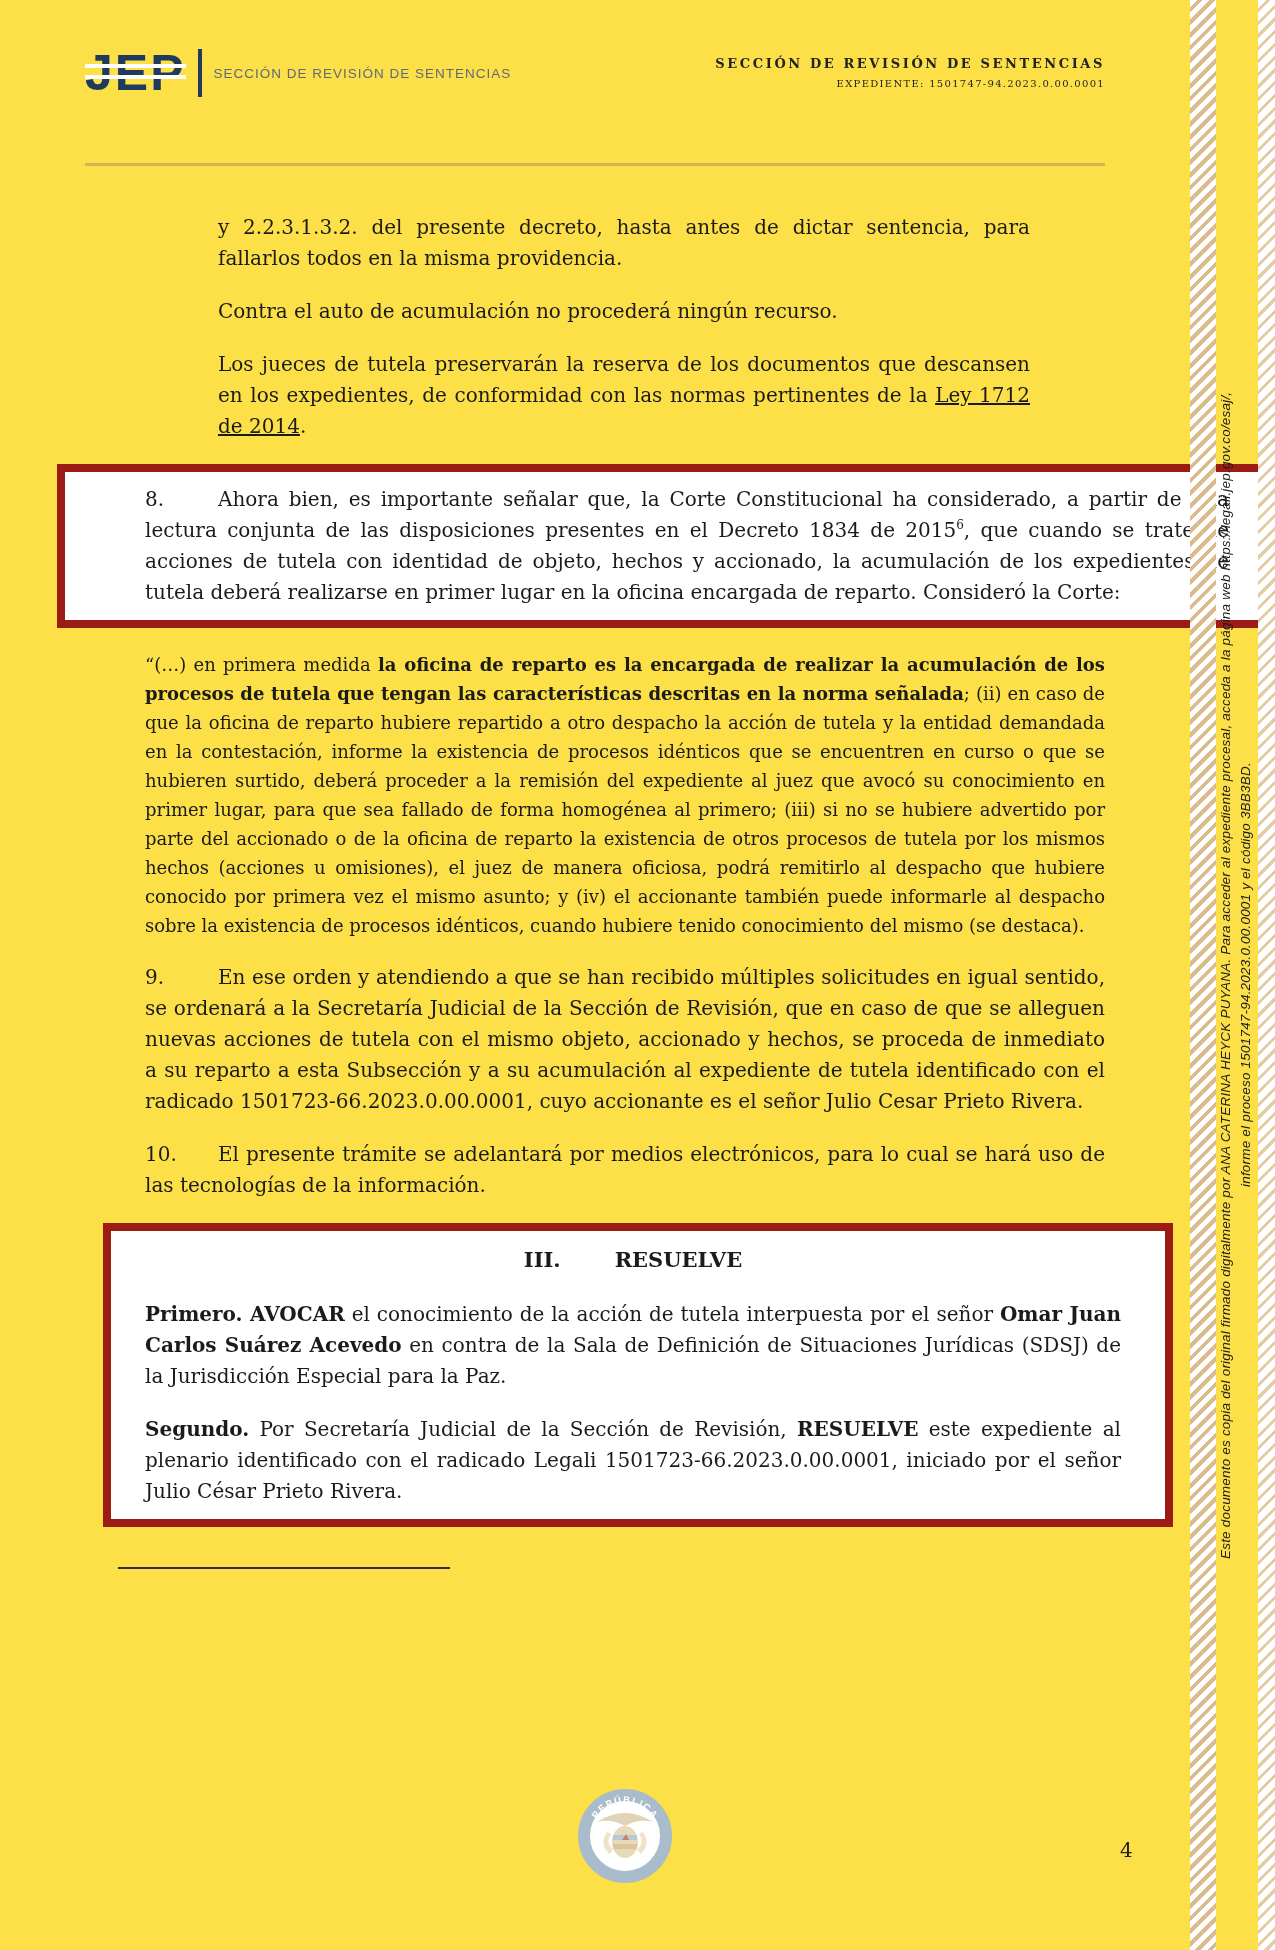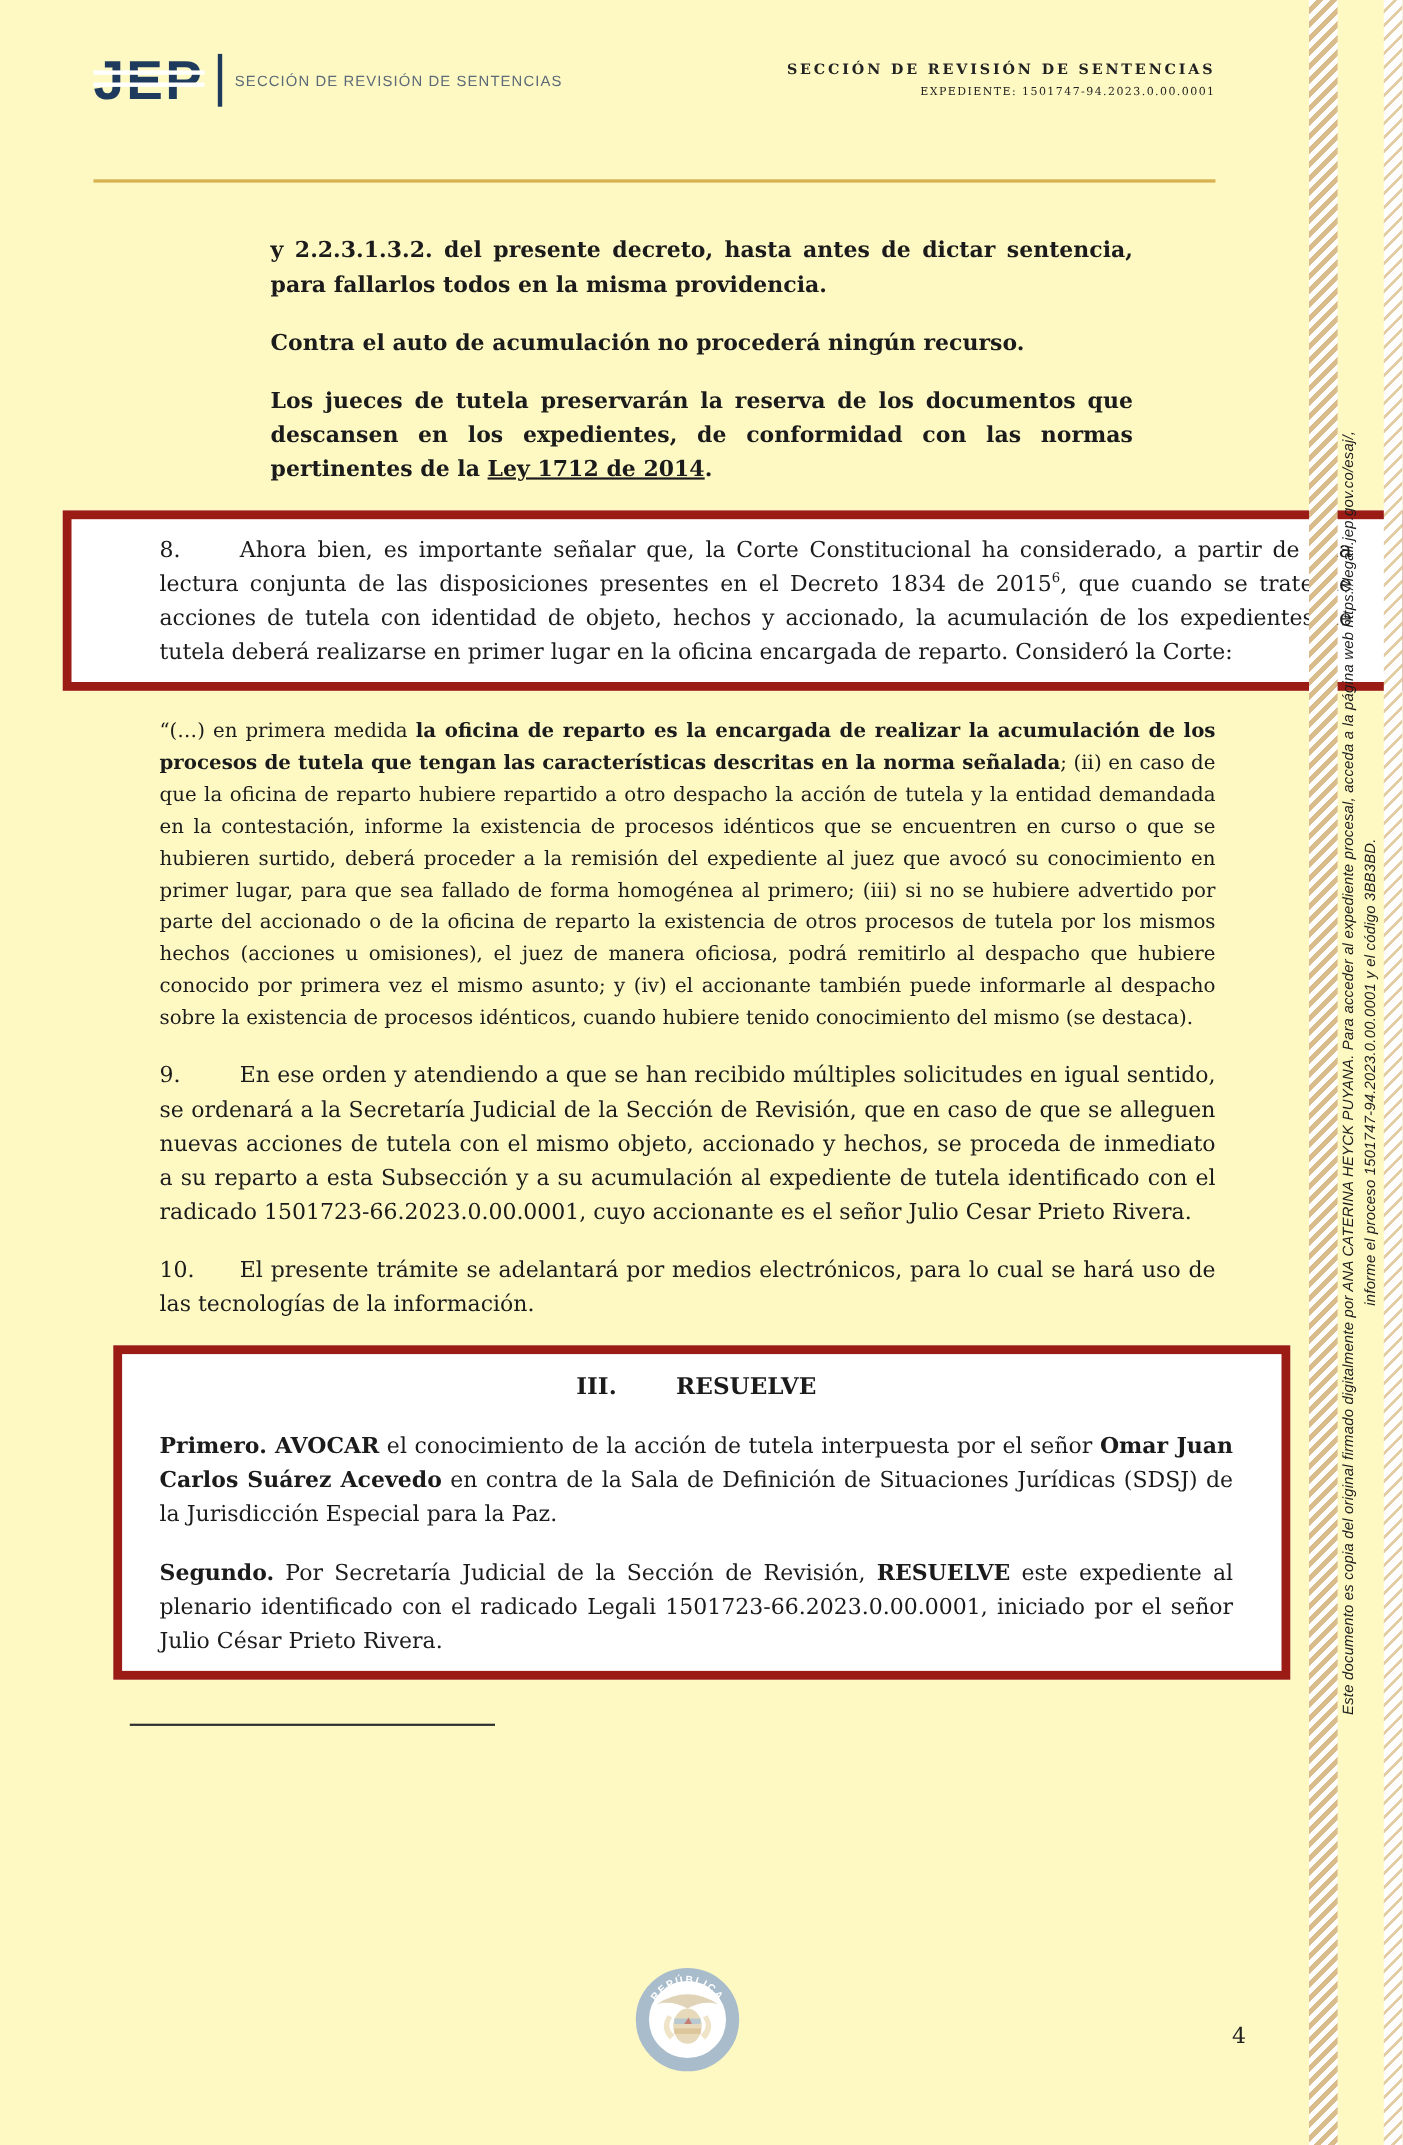--- a/index.html
+++ b/index.html
@@ -1,18 +1,18 @@
 <!DOCTYPE html>
 <html><head>
 <meta charset="utf-8">
 <style>
   html,body { margin:0; padding:0; background:#e8e8e8; }
   .page {
     position:relative; width:1275px; height:1950px; margin:0 auto;
-    background:#fef9c3; overflow:hidden;
+    background:#fde047; overflow:hidden;
     font-family:"DejaVu Serif", serif; color:#1b1b1b;
   }
 
   
   .header { position:absolute; top:48px; left:85px; right:170px;
             display:flex; justify-content:space-between; align-items:flex-start; }
   .logo-wrap { display:flex; align-items:center; gap:12px; }
   .logo-jep { position:relative; font-family:"Liberation Sans", sans-serif;
               font-weight:bold; font-size:50px; line-height:1; letter-spacing:2px;
               color:#1e3a5c; }
@@ -27,21 +27,21 @@
   .hr-line1 { font-size:13px; font-weight:bold; letter-spacing:2.6px; color:#222; }
   .hr-line2 { font-size:10px; letter-spacing:1.3px; margin-top:7px; color:#222; }
 
   .gold-rule { position:absolute; top:163px; left:85px; width:1020px; height:3px;
                background:#d8b152; }
 
   
   .content { position:absolute; top:212px; left:145px; width:960px;
              font-size:20px; line-height:31px; text-align:justify; }
   .content p { margin:0 0 22px 0; }
-  p.indent { margin-left:101px; margin-right:75px;font-weight:bold; }
+  p.indent { margin-left:73px; margin-right:75px; }
   .pnum { display:inline-block; width:73px; }
   .u { text-decoration:underline; }
   sup { font-size:12px; line-height:0; }
 
   .redbox { border:8px solid #9a1c15; background:#fff; }
   .box1 { margin:14px 0 22px -88px; width:1084px; box-sizing:content-box;
           padding:12px 44px 12px 80px; }
   .box1 p { margin:0; }
 
   .quote { margin:0 58px 22px 73px; font-size:18px; line-height:29px; text-align:justify; }

